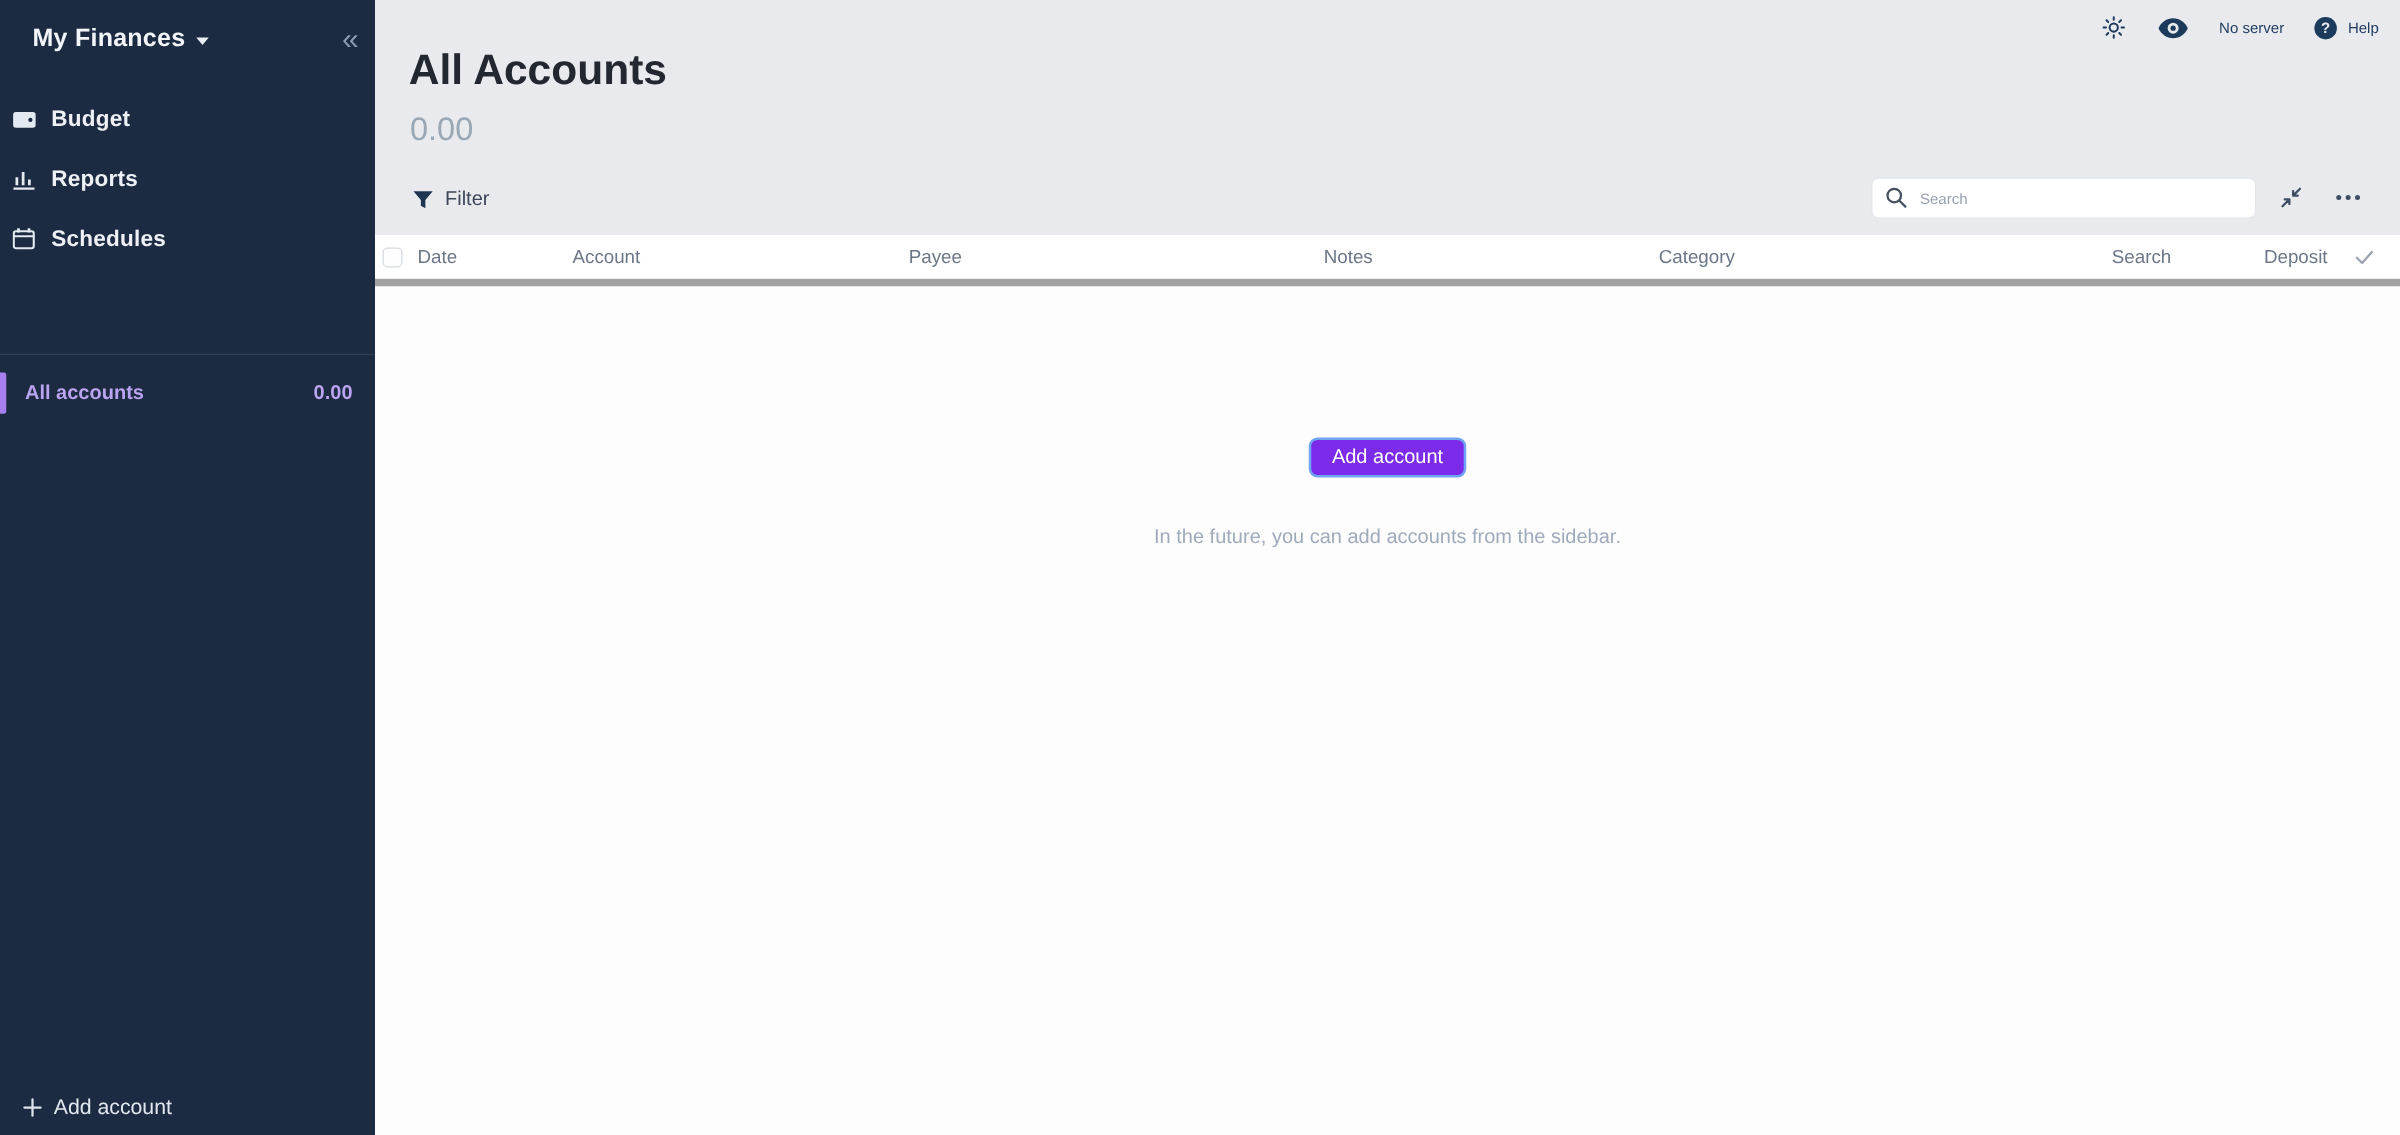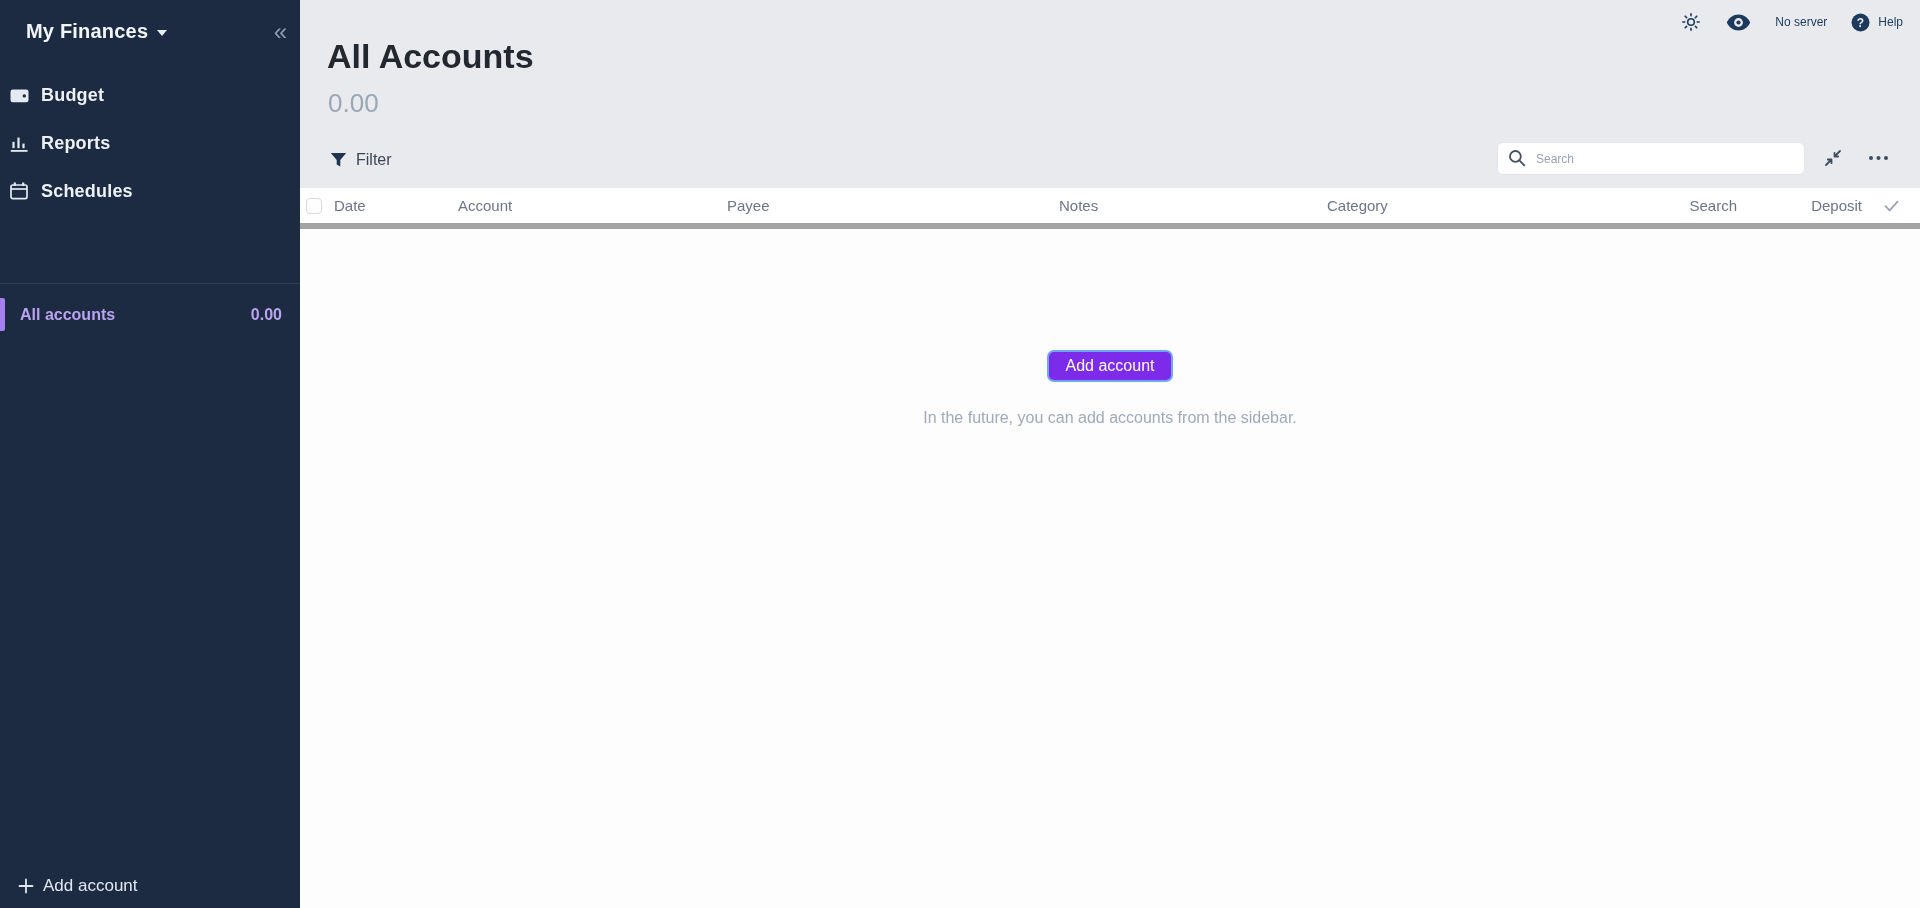--- a/index.html
+++ b/index.html
@@ -58,21 +58,21 @@
   .th.c-notes { width:268px;margin-left:24px; }
   .th.c-category { flex:1; }
   .th.c-payment { width:130px; text-align:right; }
   .th.c-deposit { width:125px; text-align:right; }
   .check-cell { width:58px; display:flex; justify-content:center; color:#9AA2B1; }
 
   .empty-state { position:absolute; top:323px; left:0; right:0; text-align:center; }
   .empty-msg { width:694px; margin:0 auto; font-size:18.5px; line-height:27px; color:#272E3A; }
   .empty-msg b { font-weight:700; }
   .add-account-btn { margin-top:27px; height:32px; padding:0 17px; background:#7C2BEA; color:#fff; font-size:16px; font-weight:500; border:2px solid #70A4F6; border-radius:7px; cursor:pointer; font-family:"Liberation Sans", sans-serif; }
-  .empty-note { margin-top:27px; font-size:16px; color:#9FAABA; }
+  .empty-note { margin-top:39px; font-size:16px; color:#9FAABA; }
 
   svg { display:block; }
 </style>
 </head>
 <body>
 
 <div class="app">
 
   <aside class="sidebar">
     <div class="sb-header">

